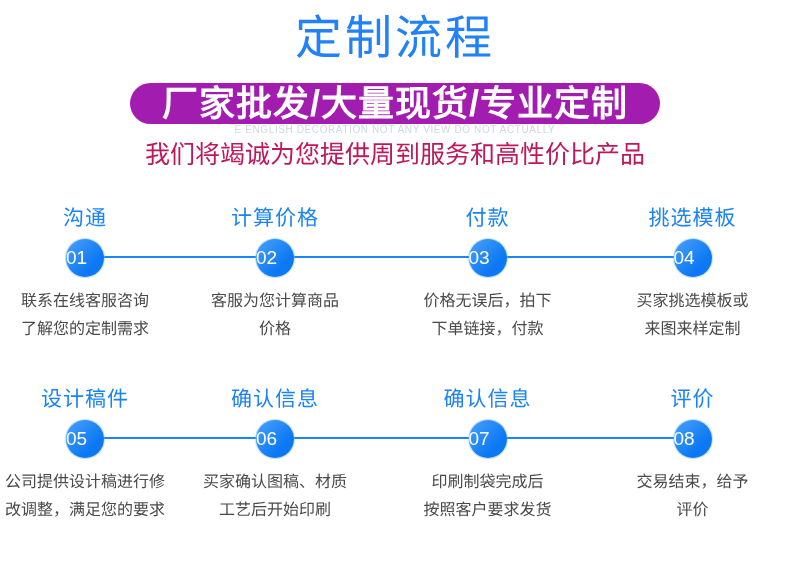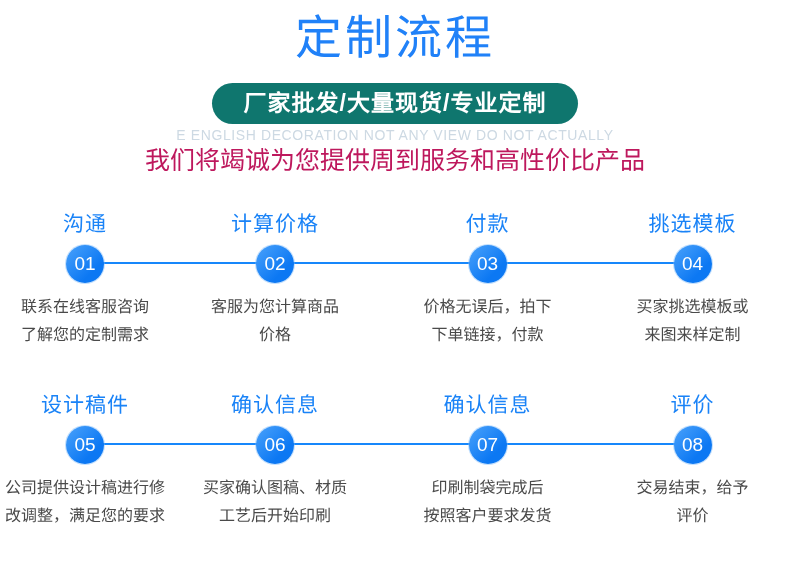--- a/index.html
+++ b/index.html
@@ -23,32 +23,31 @@
     font-size: 47px;
     line-height: 68px;
     font-weight: 400;
     letter-spacing: 3px;
     color: #2081f8;
   }
   .banner-pill {
     display: inline-block;
     margin-top: 11px;
     padding: 6px 32px;
-    background: #0f766e;
+    background: #a21caf;
     border-radius: 26px;
     color: #ffffff;
-    font-size: 23px;
+    font-size: 36px;
     line-height: 29px;
     font-weight: 700;
     letter-spacing: 1px;
     text-align: center;
   }
   .watermark {
-    margin-top: 6px;
-    font-size: 14px;
+    font-size: 10px;
     line-height: 11px;
     letter-spacing: 0.6px;
     color: #cdd9e3;
   }
   .subtitle-1 {
     margin-top: 7px;
     font-size: 23px;
     line-height: 30px;
     color: #4a4a4a;
   }
@@ -91,21 +90,20 @@
   }
   .step-circle {
     width: 38px;
     height: 38px;
     margin-top: 7px;
     border-radius: 50%;
     background: linear-gradient(135deg, #4aa2fb 0%, #0c78f3 70%);
     box-shadow: 0 0 0 1px rgba(120, 185, 250, 0.45);
     display: flex;
     align-items: center;
-    justify-content: center;
   }
   .step-number {
     color: #ffffff;
     font-size: 19px;
     font-weight: 400;
   }
   .step-desc {
     margin-top: 10px;
     font-size: 16px;
     line-height: 28px;

